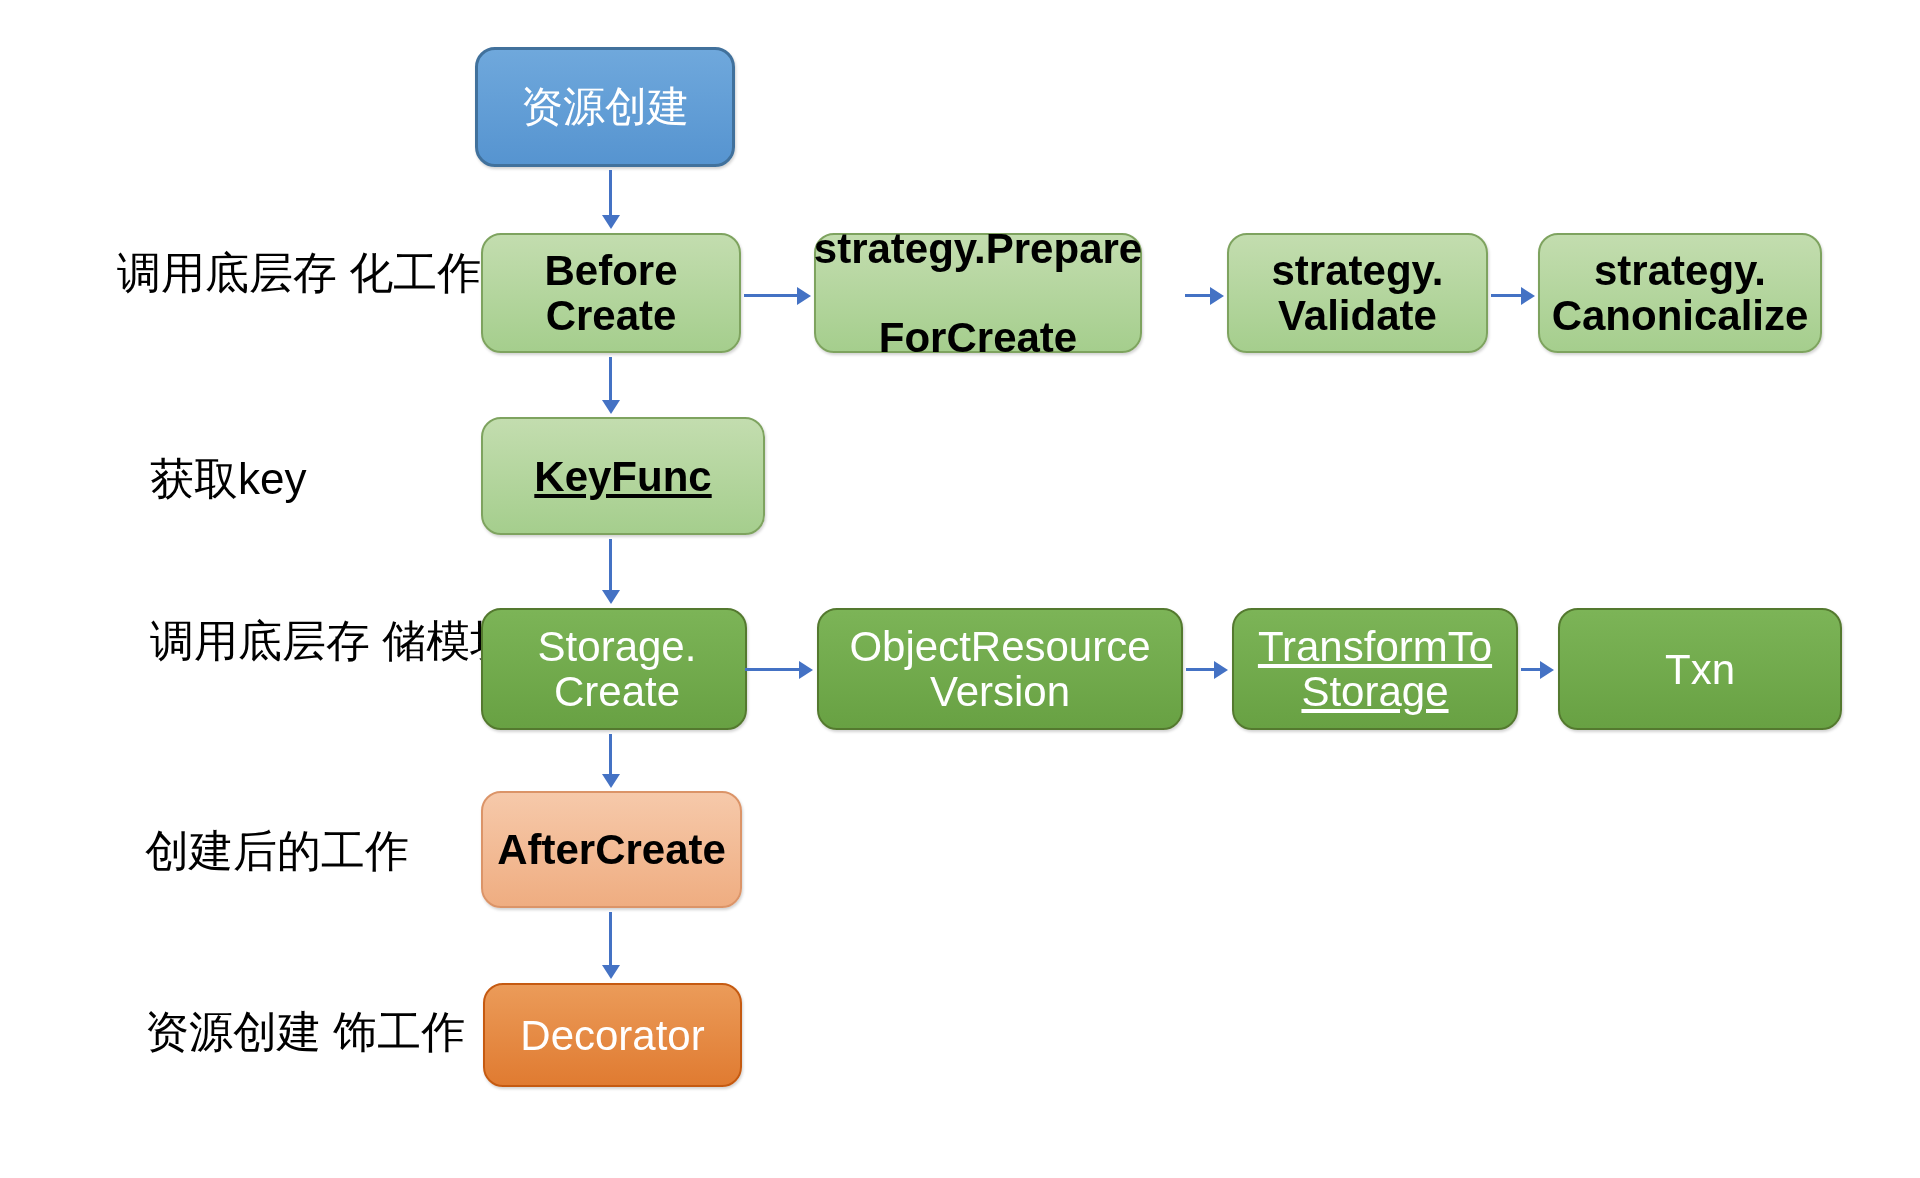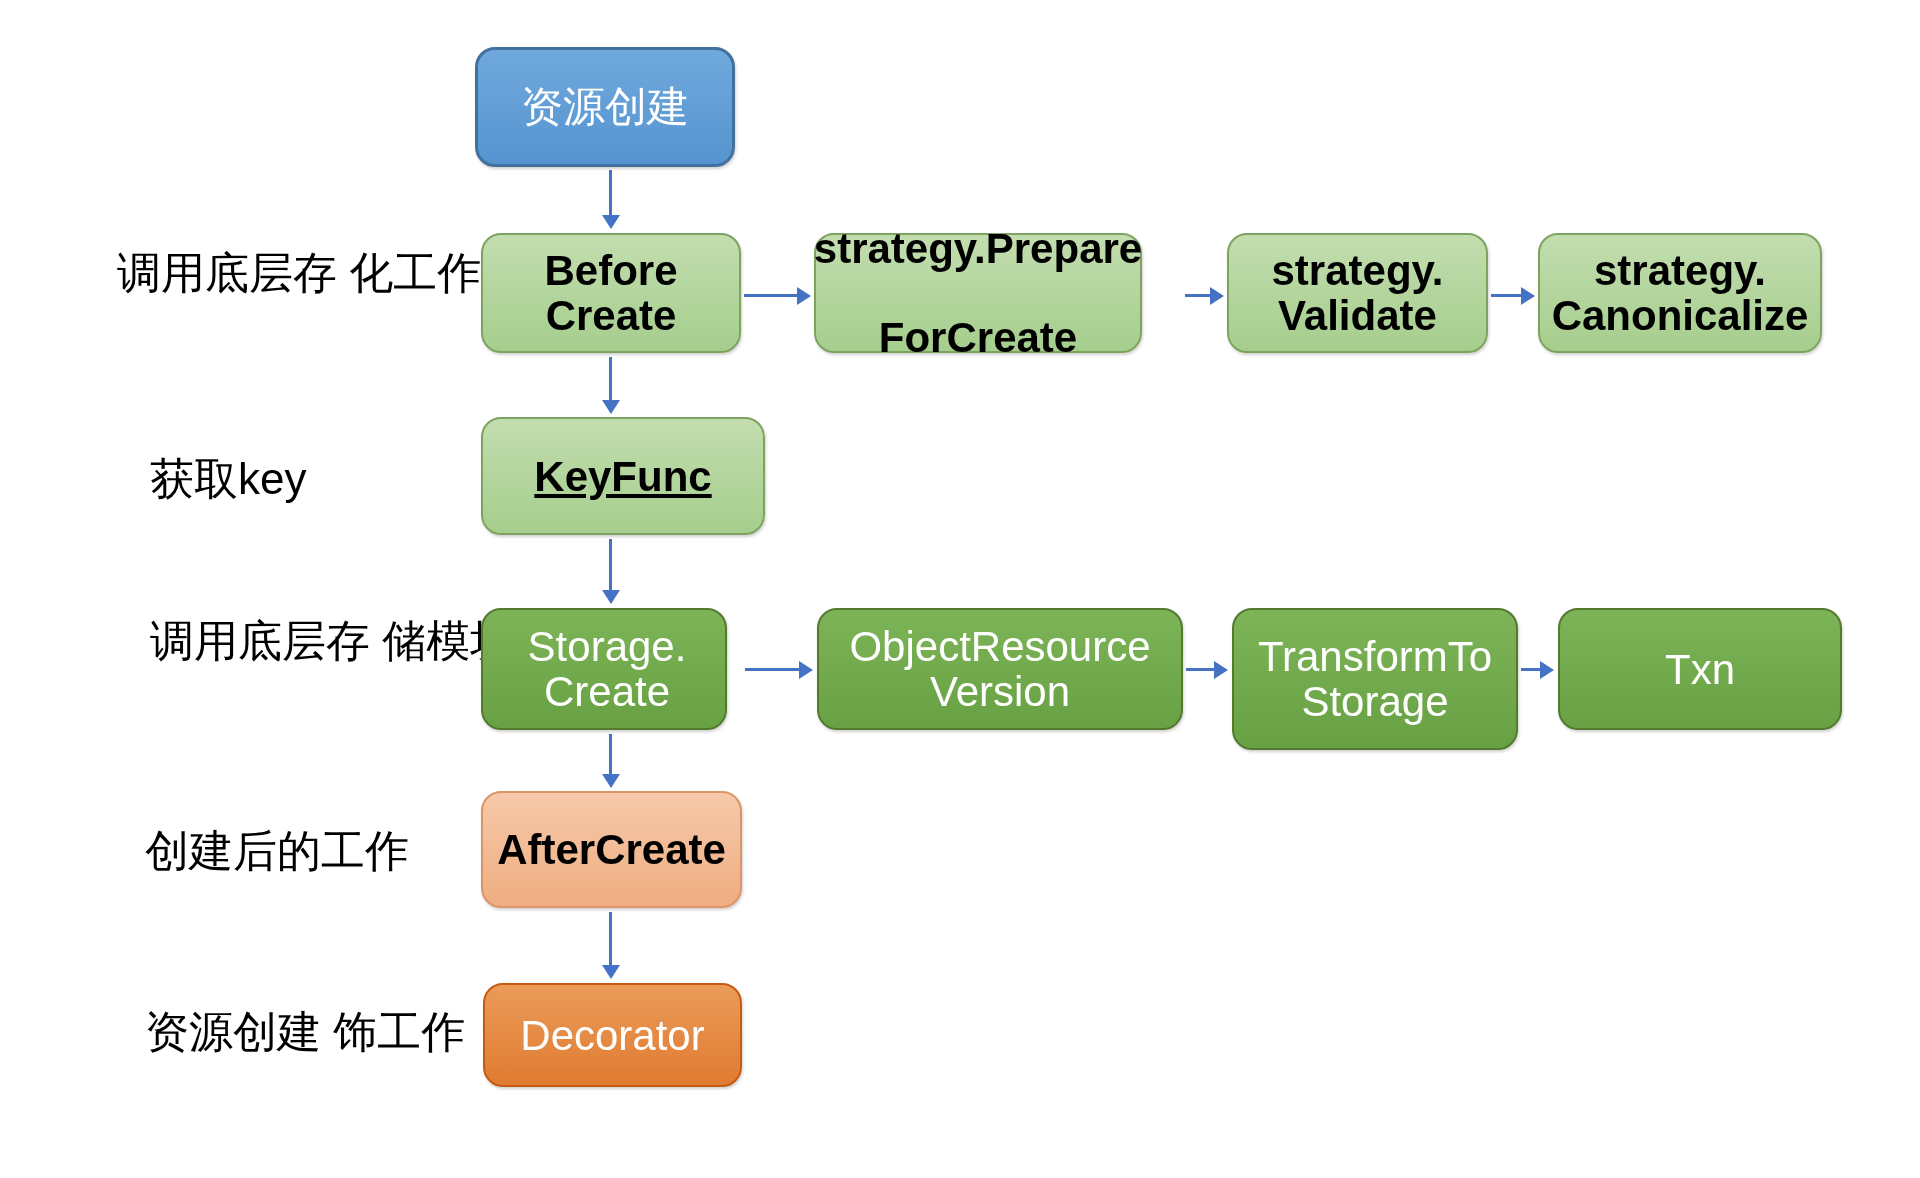--- a/index.html
+++ b/index.html
@@ -41,23 +41,23 @@
     background:linear-gradient(180deg,#EB9B59 0%,#E07B31 100%);
     border:2px solid #C55A11;color:#ffffff;font-weight:400;
   }
   
   #n-resource{left:475px;top:47px;width:260px;height:120px;}
   #n-before{left:481px;top:233px;width:260px;height:120px;}
   #n-prepare{left:814px;top:233px;width:328px;height:120px;gap:44px;}
   #n-validate{left:1227px;top:233px;width:261px;height:120px;}
   #n-canonicalize{left:1538px;top:233px;width:284px;height:120px;}
   #n-keyfunc{left:481px;top:417px;width:284px;height:118px;text-decoration:underline;}
-  #n-storage{left:481px;top:608px;width:246px;height:122px;padding-left:6px;}
+  #n-storage{left:481px;top:608px;width:266px;height:122px;padding-left:6px;}
   #n-orv{left:817px;top:608px;width:366px;height:122px;}
-  #n-tts{left:1232px;top:608px;width:286px;height:142px;}
+  #n-tts{left:1232px;top:608px;width:286px;height:122px;text-decoration:underline;}
   #n-txn{left:1558px;top:608px;width:284px;height:122px;}
   #n-after{left:481px;top:791px;width:261px;height:117px;}
   #n-decorator{left:483px;top:983px;width:259px;height:104px;}
   
   .side-label{
     position:absolute;
     color:#000000;
     font-size:44px;line-height:58px;
     font-weight:500;
     white-space:nowrap;

